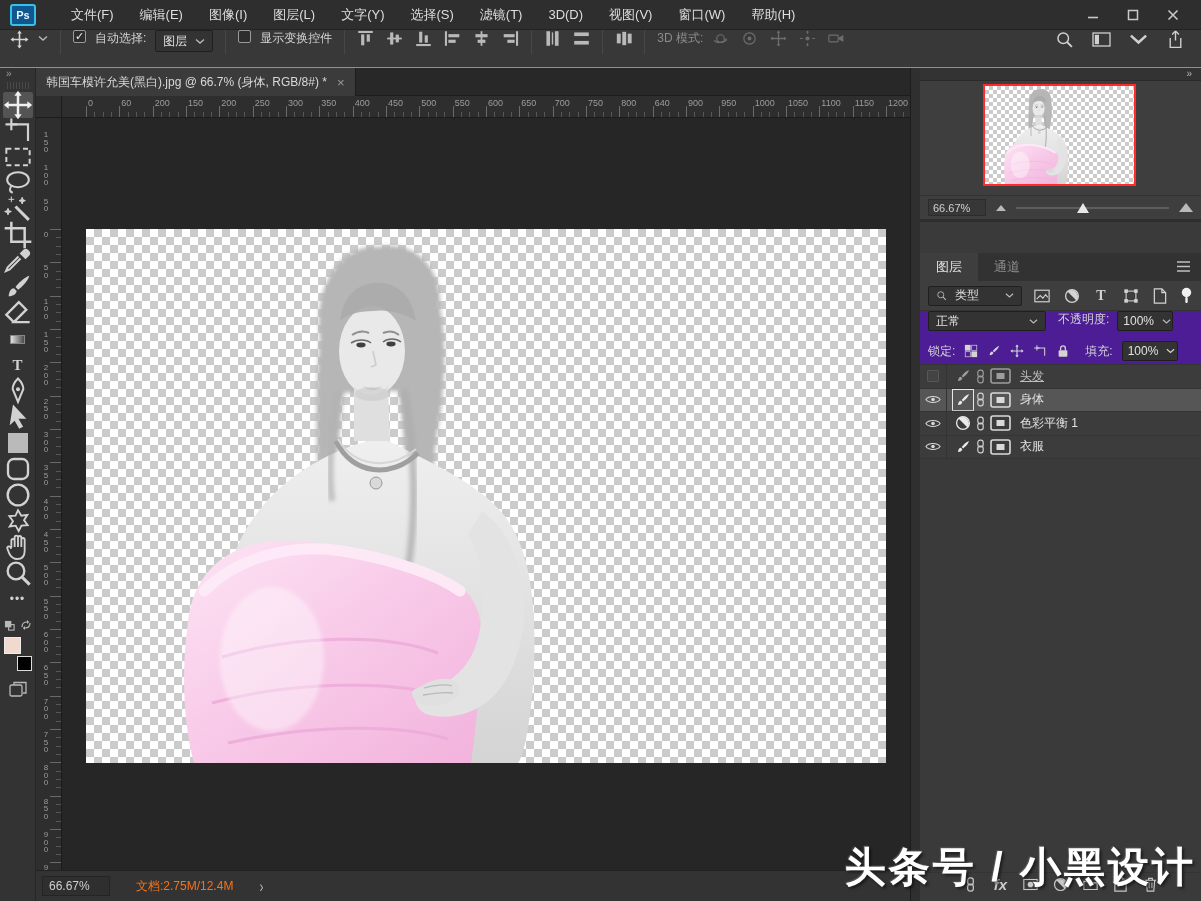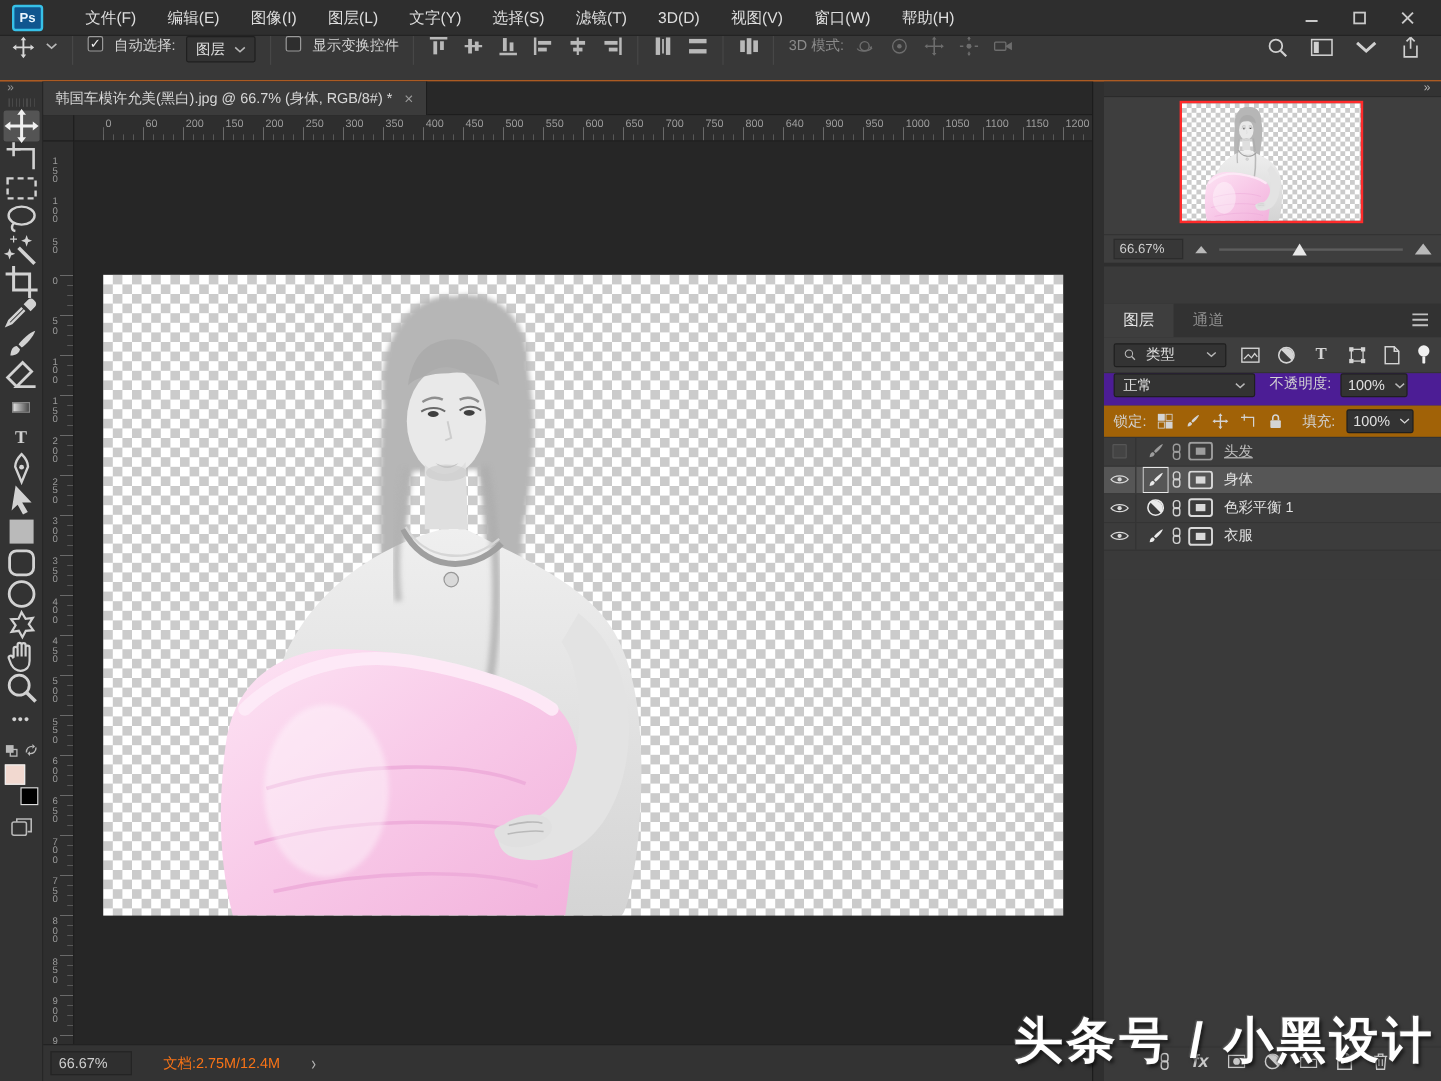--- a/index.html
+++ b/index.html
@@ -94,21 +94,21 @@
   .pgap { height:3px; background:#2e2e2e; }
 
   .filter-row { height:30px; display:flex; align-items:center; padding:0 8px; gap:10px; background:#3e3e3e; border-bottom:1px solid #343434; }
   .type-dd { width:94px; height:20px; }
   .filter-icons { display:flex; gap:11px; align-items:center; flex:1; justify-content:space-between; padding:0 2px; }
   .filter-icons .icon { width:16px; height:16px; color:#d4d4d4; }
   .pin { width:13px; height:17px; color:#f0f0f0; }
   .blend-row { height:27px; display:flex; padding:0 8px; gap:8px; background:#4c1d95; }
   .blend-dd { width:118px; height:20px; }
   .val-dd { width:56px; height:20px; justify-content:space-between; padding:0 5px; }
-  .lock-row { height:27px; display:flex; align-items:center; padding:0 8px; gap:9px; background:#a16207; border-bottom:1px solid #343434; }
+  .lock-row { height:27px; display:flex; align-items:center; padding:0 8px; gap:9px; background:#4c1d95; border-bottom:1px solid #343434; }
   .lock-row .icon { width:14px; height:14px; color:#d4d4d4; }
 
   .layer-rows { }
   .lrow { height:23.5px; display:flex; align-items:center; background:#3c3c3c; border-bottom:1px solid #343434; color:#e2e2e2; }
   .lrow.sel { background:#565656; }
   .lrow.dim { color:#bdbdbd;text-decoration:underline; }
   .lrow.dim .icon { color:#9d9d9d; }
   .eyecell { width:27px; align-self:stretch; border-right:1px solid #333; display:flex; align-items:center; justify-content:center; }
   .eyecell .icon { width:16px; height:11px; color:#d8d8d8; }
   .eyebox { width:12px; height:12px; border:1px solid #565656; background:#444; border-radius:1px; }

